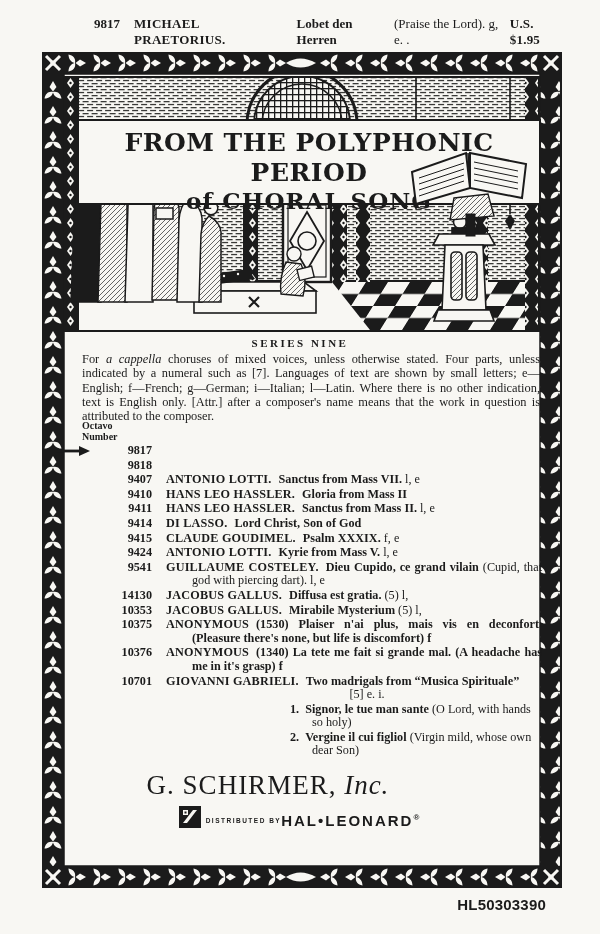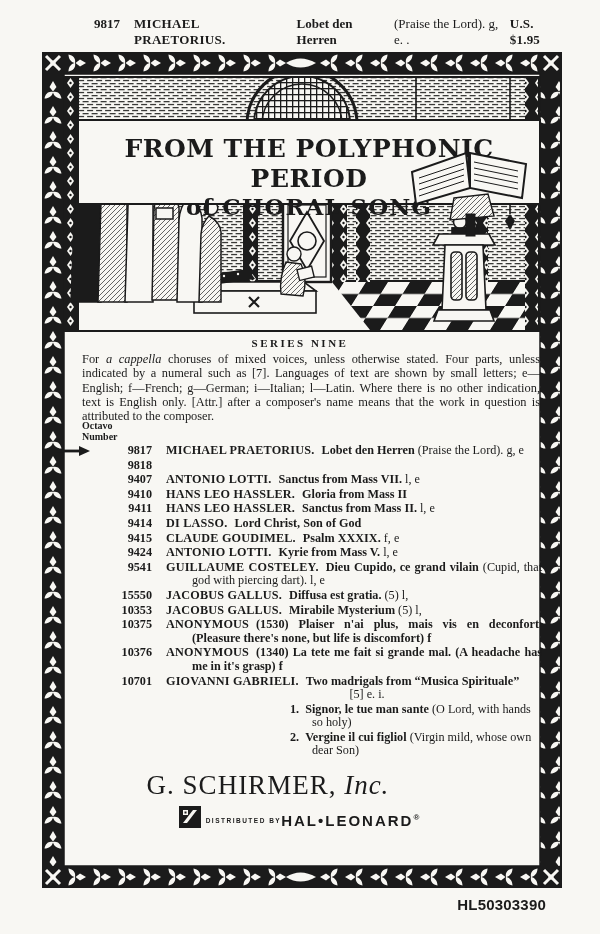--- a/index.html
+++ b/index.html
@@ -18,21 +18,21 @@
   #top-line .note{margin-left:4px;}
   #top-line .price{font-weight:bold;margin-left:auto;letter-spacing:.2px;}
   
   #frame{left:42px;top:52px;}
   
   #scene{left:64px;top:76px;}
   
   #banner{left:77px;top:119px;width:464px;height:86px;background:#f8f7f3;
     border:2px solid #1b1b1b;z-index:5;text-align:center;box-sizing:border-box;}
   #banner .l1{font-family:"DejaVu Serif",serif;font-weight:bold;font-size:25px;
-    margin-top:13px;letter-spacing:.5px;line-height:1.2;}
+    margin-top:7px;letter-spacing:.5px;line-height:1.2;}
   #banner .l2{font-family:"DejaVu Serif",serif;font-weight:bold;font-size:23px;
     letter-spacing:1px;line-height:1.15;}
   #bookplate{left:404px;top:146px;z-index:6;}
   
   #series{left:0;width:600px;top:337px;text-align:center;font-size:11px;
     font-weight:bold;letter-spacing:2.5px;}
   
   #intro{left:82px;width:458px;top:352px;font-size:12.4px;line-height:14.3px;
     text-align:justify;}
   
@@ -277,21 +277,20 @@
   <div>Number</div>
 </div>
 
 <div class="abs" id="catalog">
     <div class="crow">
       <span class="arrowmark"><svg width="34" height="10" viewBox="0 0 34 10">
           <line x1="0" y1="5" x2="25" y2="5" stroke="#1b1b1b" stroke-width="2.8"></line>
           <polygon points="23,0 34,5 23,10" fill="#1b1b1b"></polygon>
         </svg></span>
       <span class="cnum">9817</span>
-      <span class="ctext"><b class="comp">MICHAEL PRAETORIUS.</b><b>Lobet den Herren</b> <span class="cnote">(Praise the Lord). g, e</span></span>
     </div>
     <div class="crow">
       <span class="cnum">9818</span>
     </div>
     <div class="crow">
       <span class="cnum">9407</span>
       <span class="ctext"><b class="comp">ANTONIO LOTTI.</b><b>Sanctus from Mass VII.</b> <span class="cnote">l, e</span></span>
     </div>
     <div class="crow">
       <span class="cnum">9410</span>
@@ -311,21 +310,21 @@
     </div>
     <div class="crow">
       <span class="cnum">9424</span>
       <span class="ctext"><b class="comp">ANTONIO LOTTI.</b><b>Kyrie from Mass V.</b> <span class="cnote">l, e</span></span>
     </div>
     <div class="crow">
       <span class="cnum">9541</span>
       <span class="ctext"><b class="comp">GUILLAUME COSTELEY.</b><b>Dieu Cupido, ce grand vilain</b> <span class="cnote">(Cupid, that god with piercing dart).  l, e</span></span>
     </div>
     <div class="crow">
-      <span class="cnum">15550</span>
+      <span class="cnum">14130</span>
       <span class="ctext"><b class="comp">JACOBUS GALLUS.</b><b>Diffusa est gratia.</b> <span class="cnote">(5) l,</span></span>
     </div>
     <div class="crow">
       <span class="cnum">10353</span>
       <span class="ctext"><b class="comp">JACOBUS GALLUS.</b><b>Mirabile Mysterium</b> <span class="cnote">(5) l,</span></span>
     </div>
     <div class="crow">
       <span class="cnum">10375</span>
       <span class="ctext"><b class="comp">ANONYMOUS</b><b>(1530) Plaiser n'ai plus, mais vis en deconfort. (Pleasure there's none, but life is discomfort) f</b></span>
     </div>

